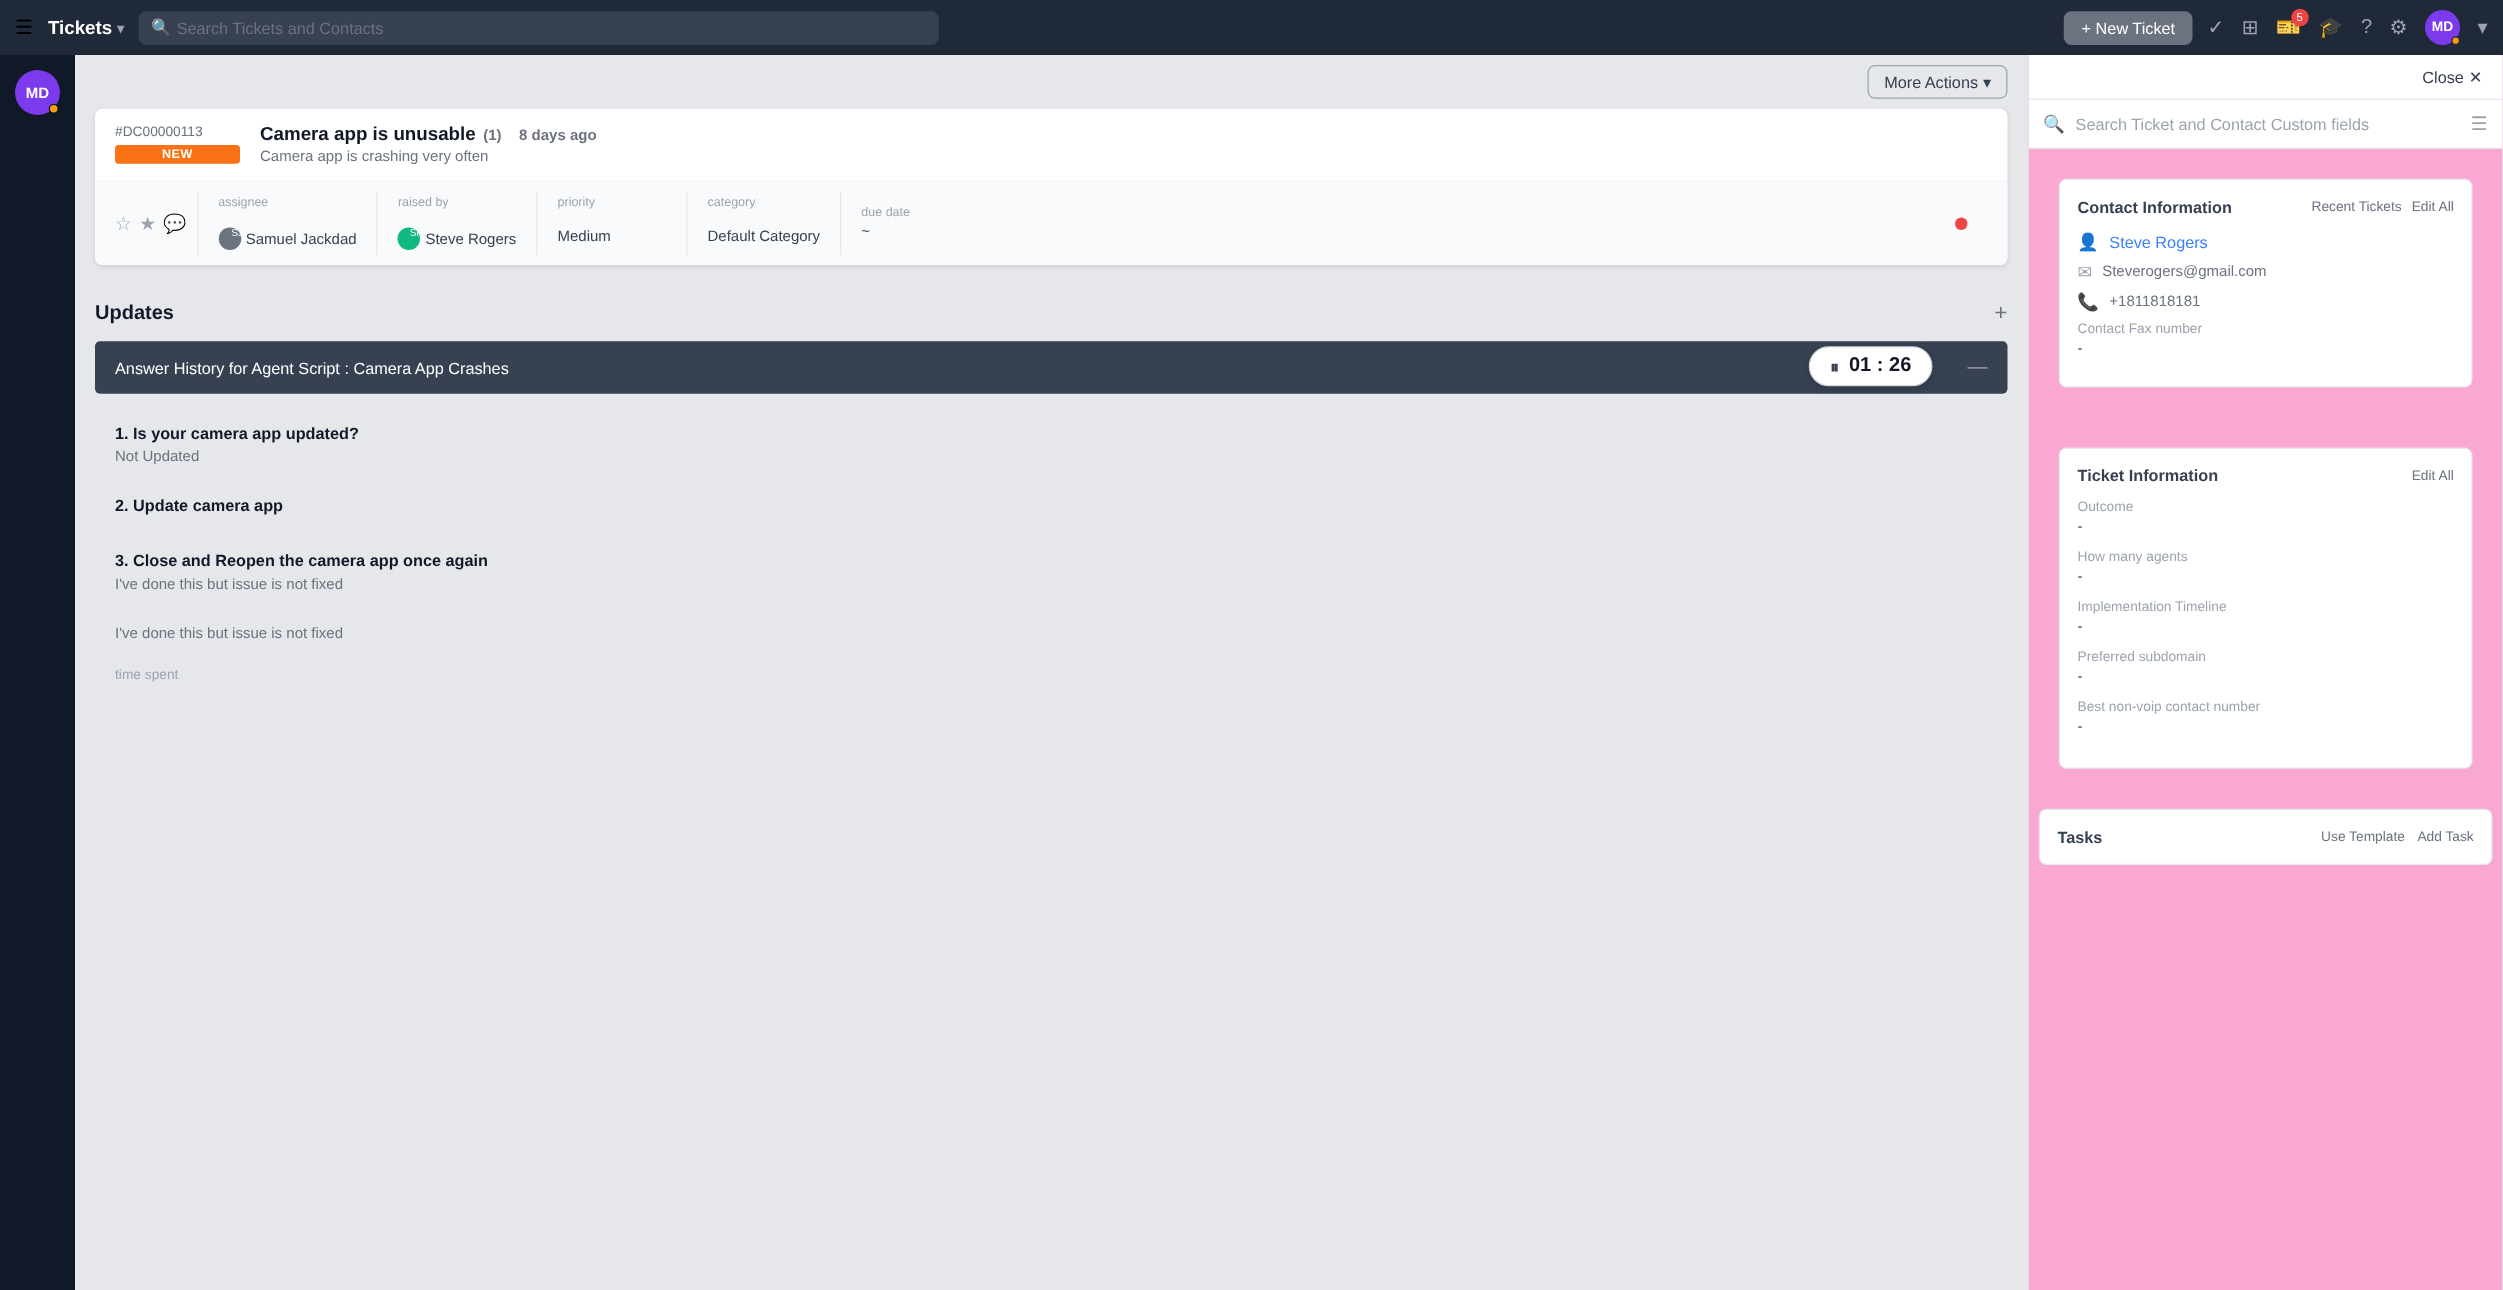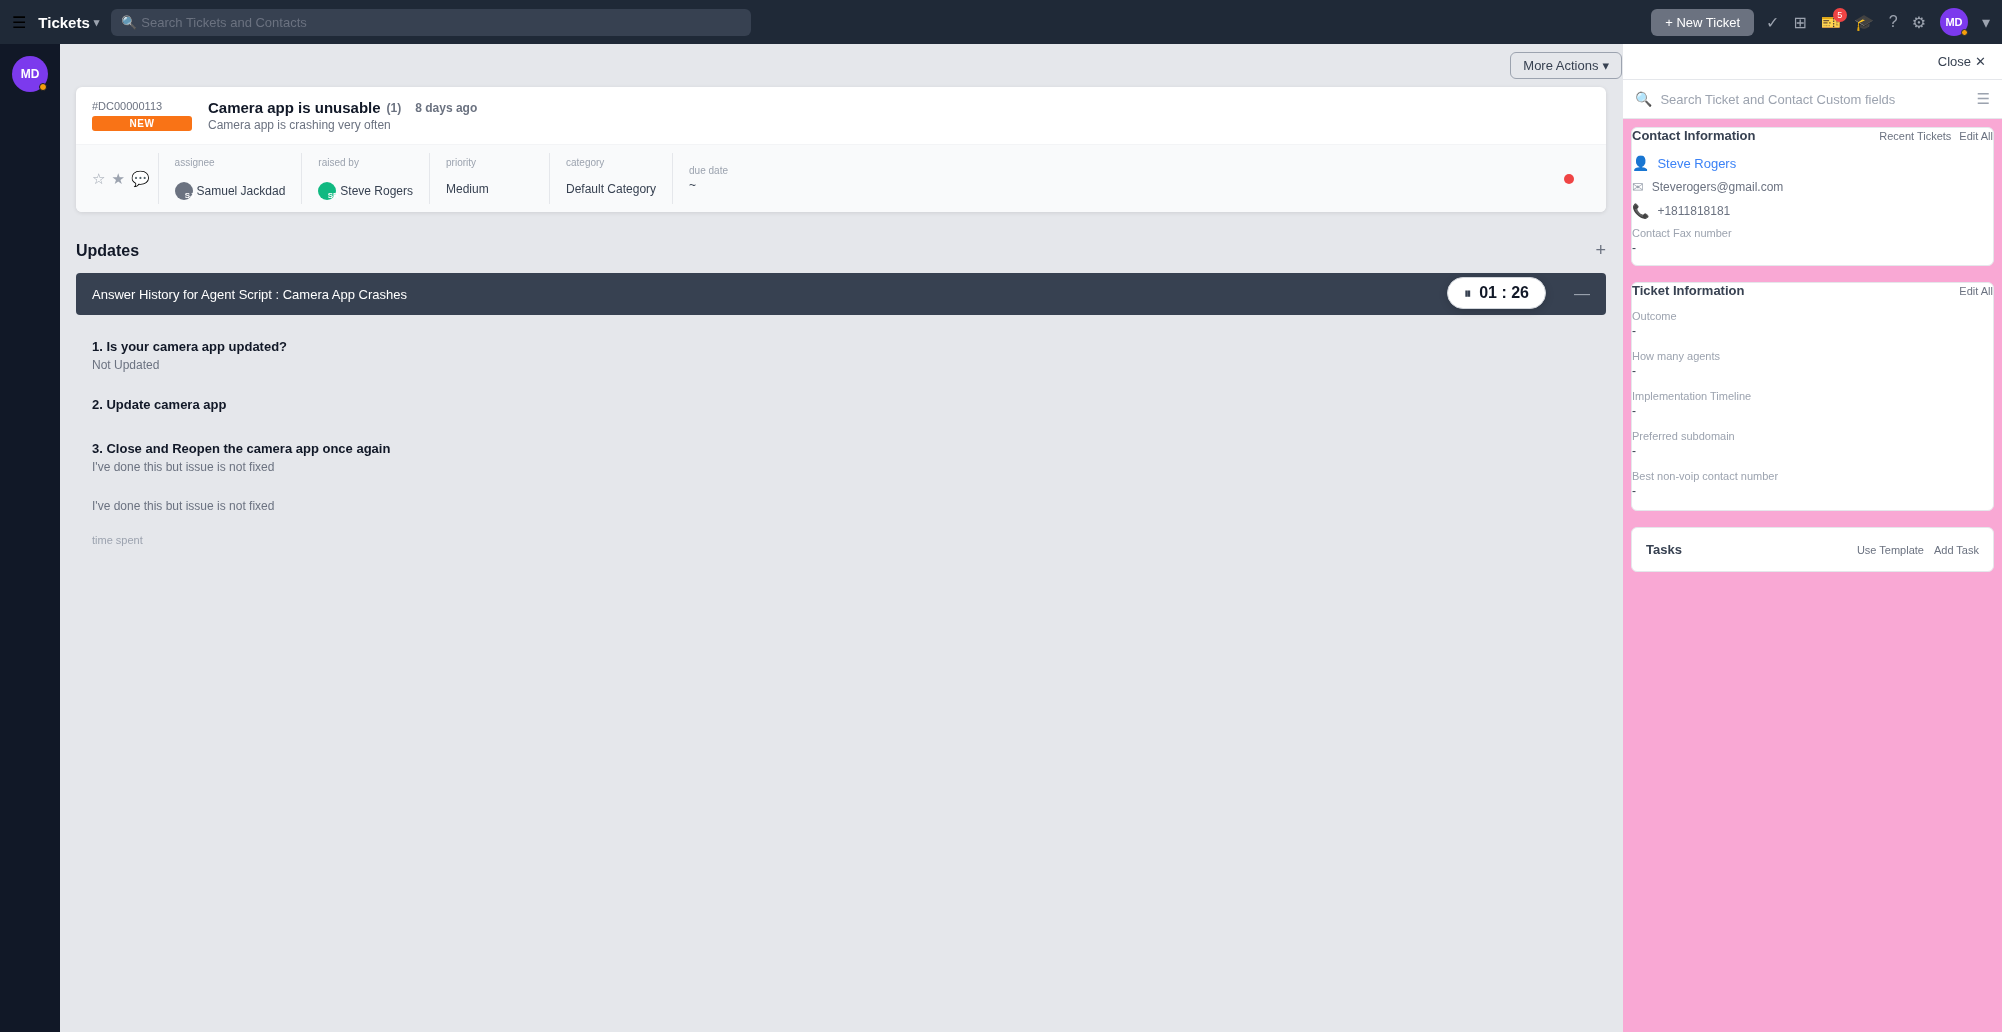--- a/index.html
+++ b/index.html
@@ -53,21 +53,21 @@
       display: flex; overflow: hidden;
     }
 
     
     .left-panel {
       flex: 1; background: #e5e7eb; overflow-y: auto; position: relative;
     }
 
     .ticket-header-bar {
       display: flex; align-items: center; justify-content: flex-end;
-      padding: 8px 0; background: #e5e7eb;
+      padding: 8px 16px; background: #e5e7eb;
     }
 
     .more-actions-btn {
       background: transparent; border: 1px solid #9ca3af; border-radius: 6px;
       padding: 5px 12px; font-size: 13px; color: #374151; cursor: pointer;
       display: flex; align-items: center; gap: 4px;
     }
 
     .ticket-card {
       background: #fff; margin: 0 16px 12px; border-radius: 6px;
@@ -100,21 +100,21 @@
     .meta-fields { display: flex; flex: 1; gap: 0; }
     .meta-field {
       display: flex; flex-direction: column; padding: 4px 16px; border-right: 1px solid #e5e7eb;
       min-width: 120px;
       gap: 12px;
     }
     .meta-field:first-child { border-left: 1px solid #e5e7eb; }
     .meta-field-label { font-size: 10px; color: #9ca3af; text-transform: lowercase; margin-bottom: 2px; }
     .meta-field-value { font-size: 12px; color: #374151; font-weight: 500; }
     .meta-field-sub { display: flex; align-items: center; gap: 4px; }
-    .meta-avatar { width: 18px; height: 18px; border-radius: 50%; background: #6b7280; display: flex; align-items: flex-end; justify-content: center; color: #fff; font-size: 8px; font-weight: 700; padding-left: 12px; }
+    .meta-avatar { width: 18px; height: 18px; border-radius: 50%; background: #6b7280; display: flex; align-items: flex-start; justify-content: center; color: #fff; font-size: 8px; font-weight: 400; padding-left: 12px; }
     .meta-avatar.green { background: #10b981; }
     .due-dot { width: 10px; height: 10px; border-radius: 50%; background: #ef4444; margin-left: auto; }
 
     
     .updates-section { padding: 16px; }
     .updates-header { display: flex; align-items: center; justify-content: space-between; margin-bottom: 12px; }
     .updates-title { font-size: 16px; font-weight: 600; color: #111827; }
     .updates-add { color: #6b7280; font-size: 18px; cursor: pointer; }
 
     
@@ -156,21 +156,21 @@
       border-bottom: 1px solid #e5e7eb; gap: 8px;
     }
     .right-search-input {
       flex: 1; border: none; outline: none; font-size: 13px; color: #374151; background: transparent;
     }
     .right-search-input::placeholder { color: #9ca3af; }
     .right-search-icon { color: #9ca3af; font-size: 14px; }
     .right-panel-icon { color: #9ca3af; font-size: 15px; cursor: pointer; }
 
     
-    .panel-section { background: #fff; margin: 8px; border-radius: 6px; border: 1px solid #e5e7eb; }
+    .panel-section { background: #fff; margin: 24px; border-radius: 6px; padding: 14px; border: 1px solid #e5e7eb; }
     .panel-section-header { display: flex; align-items: center; justify-content: space-between; margin-bottom: 12px; }
     .panel-section-title { font-size: 13px; font-weight: 600; color: #374151; }
     .panel-section-actions { display: flex; gap: 8px; }
     .panel-action-link { font-size: 11px; color: #6b7280; cursor: pointer; text-decoration: none; }
 
     .contact-row { display: flex; align-items: center; gap: 8px; margin-bottom: 8px; }
     .contact-icon { font-size: 14px; color: #9ca3af; }
     .contact-name { font-size: 13px; color: #3b82f6; font-weight: 500; cursor: pointer; }
     .contact-email { font-size: 12px; color: #6b7280; }
     .contact-phone { font-size: 12px; color: #6b7280; }

